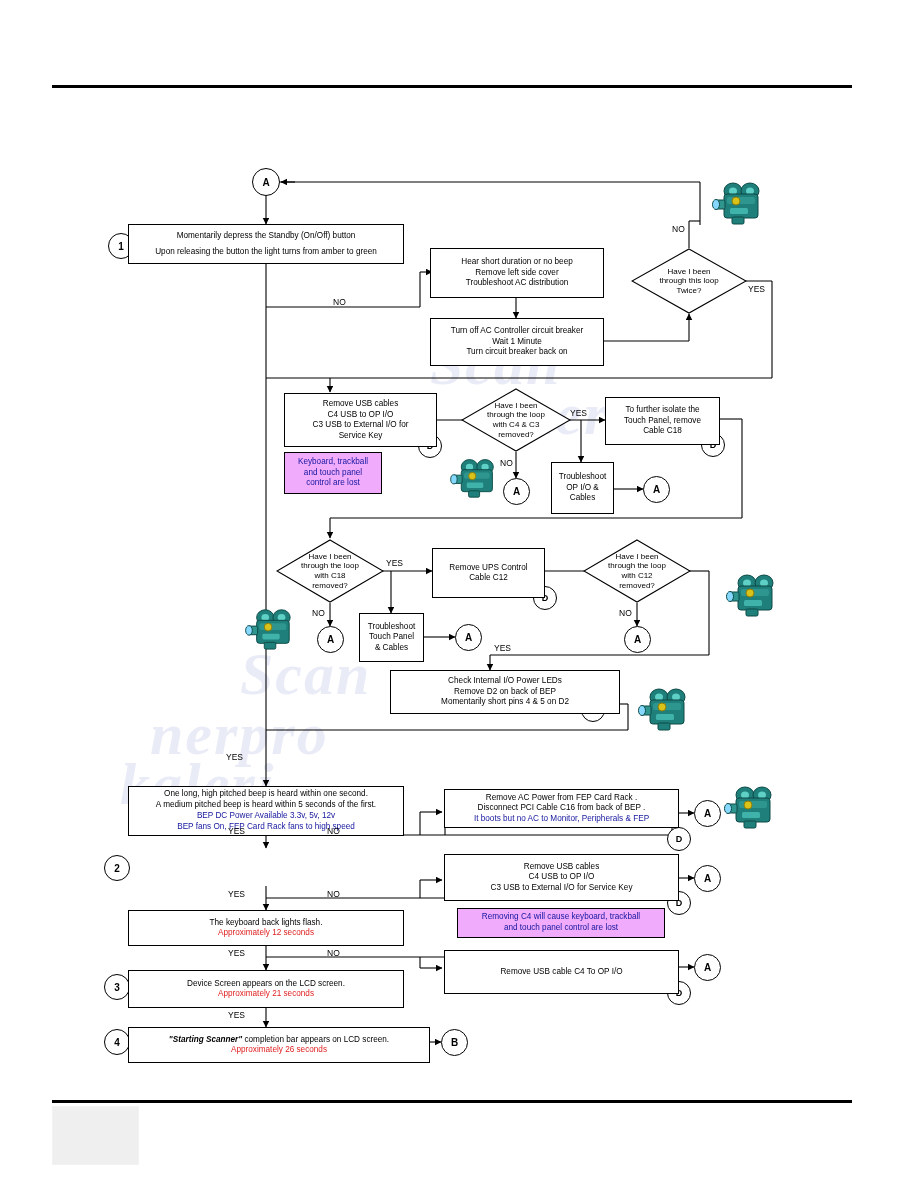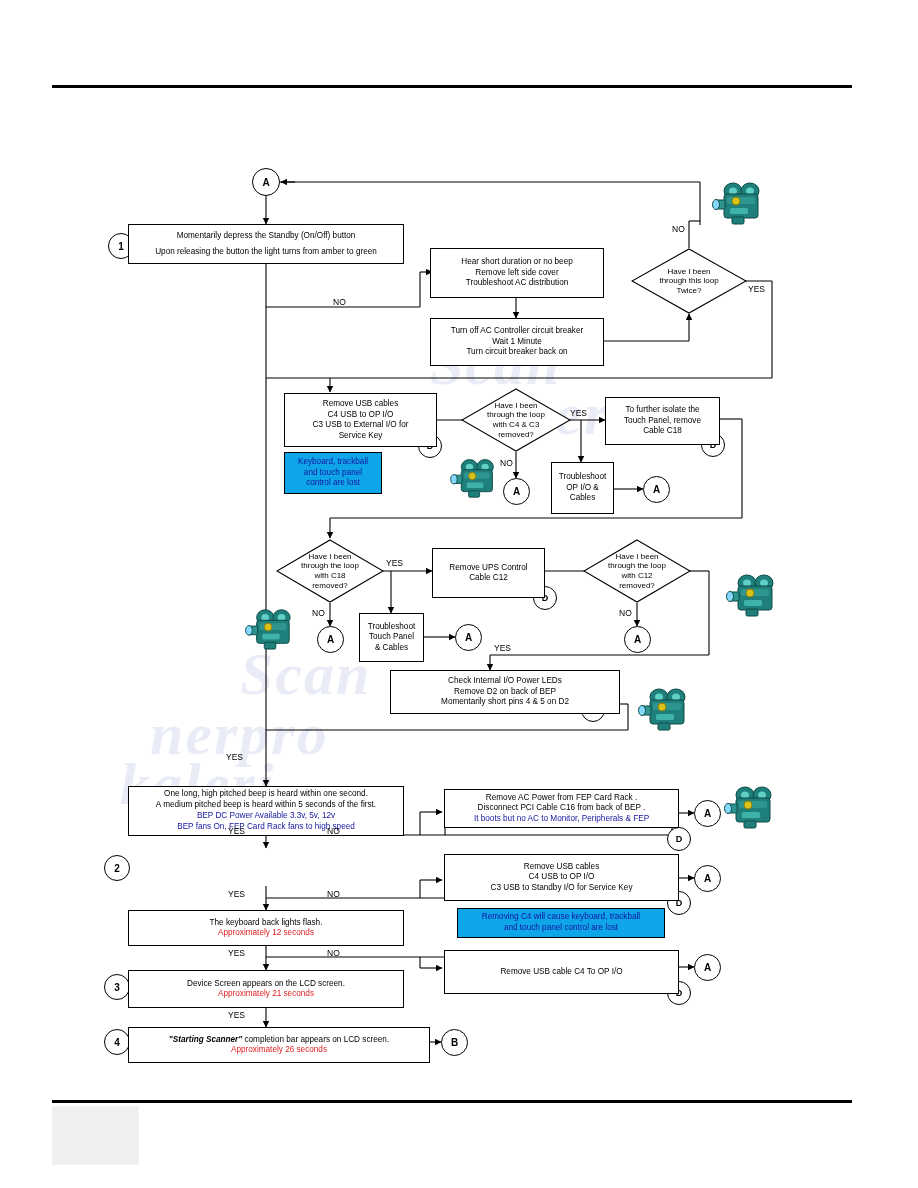--- a/index.html
+++ b/index.html
@@ -46,21 +46,21 @@
   }
   .node .ln { display: block; white-space: nowrap; }
   .blue { color: #15169e; }
   .red  { color: #e02020; }
   .b    { font-weight: normal; }
 
   .note {
     position: absolute;
     box-sizing: border-box;
     border: 1px solid #000000;
-    background: #0ea5e9;
+    background: #f0abfc;
     display: flex;
     flex-direction: column;
     align-items: center;
     justify-content: center;
     text-align: center;
     font-size: 8.2px;
     line-height: 1.3;
     color: #15169e;
     padding: 2px 3px;
   }
@@ -390,21 +390,21 @@
 
   <div class="node" style="left:444px;top:789px;width:235px;height:39px;">
     <span class="ln">Remove AC Power from FEP Card Rack .</span>
     <span class="ln">Disconnect PCI Cable  C16 from back of BEP .</span>
     <span class="ln blue">It boots but no AC to Monitor, Peripherals &amp;  FEP</span>
   </div>
 
   <div class="node" style="left:444px;top:854px;width:235px;height:47px;">
     <span class="ln">Remove USB cables</span>
     <span class="ln b">C4 USB to OP  I/O</span>
-    <span class="ln b">C3 USB to Standby I/O for Service Key</span>
+    <span class="ln b">C3 USB to External I/O for Service Key</span>
   </div>
 
   <div class="note" style="left:457px;top:908px;width:208px;height:30px;">
     <span class="ln">Removing C4 will cause keyboard, trackball</span>
     <span class="ln">and touch panel control are lost</span>
   </div>
 
   <div class="node" style="left:444px;top:950px;width:235px;height:44px;">
     <span class="ln">Remove USB cable C4 To OP I/O</span>
   </div>

